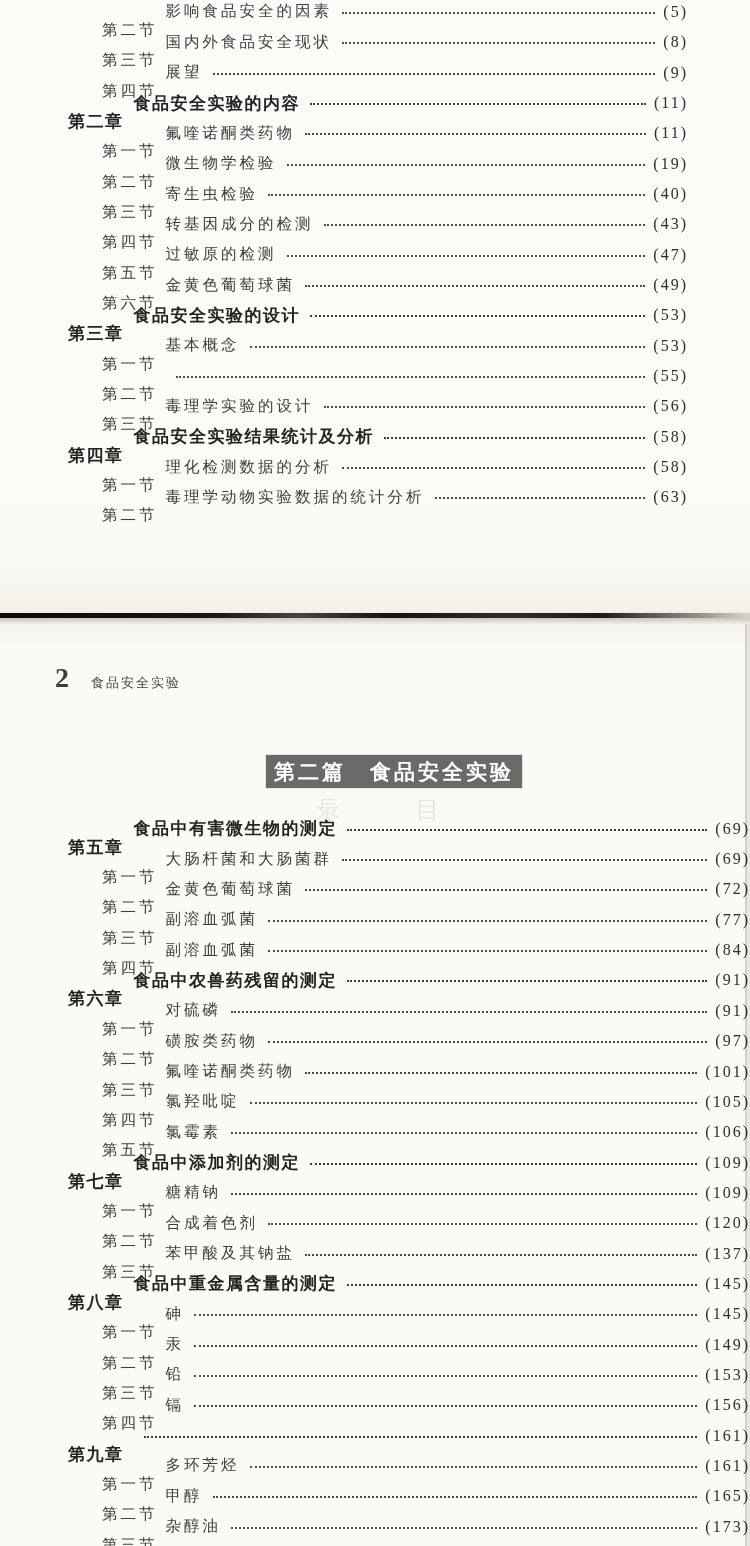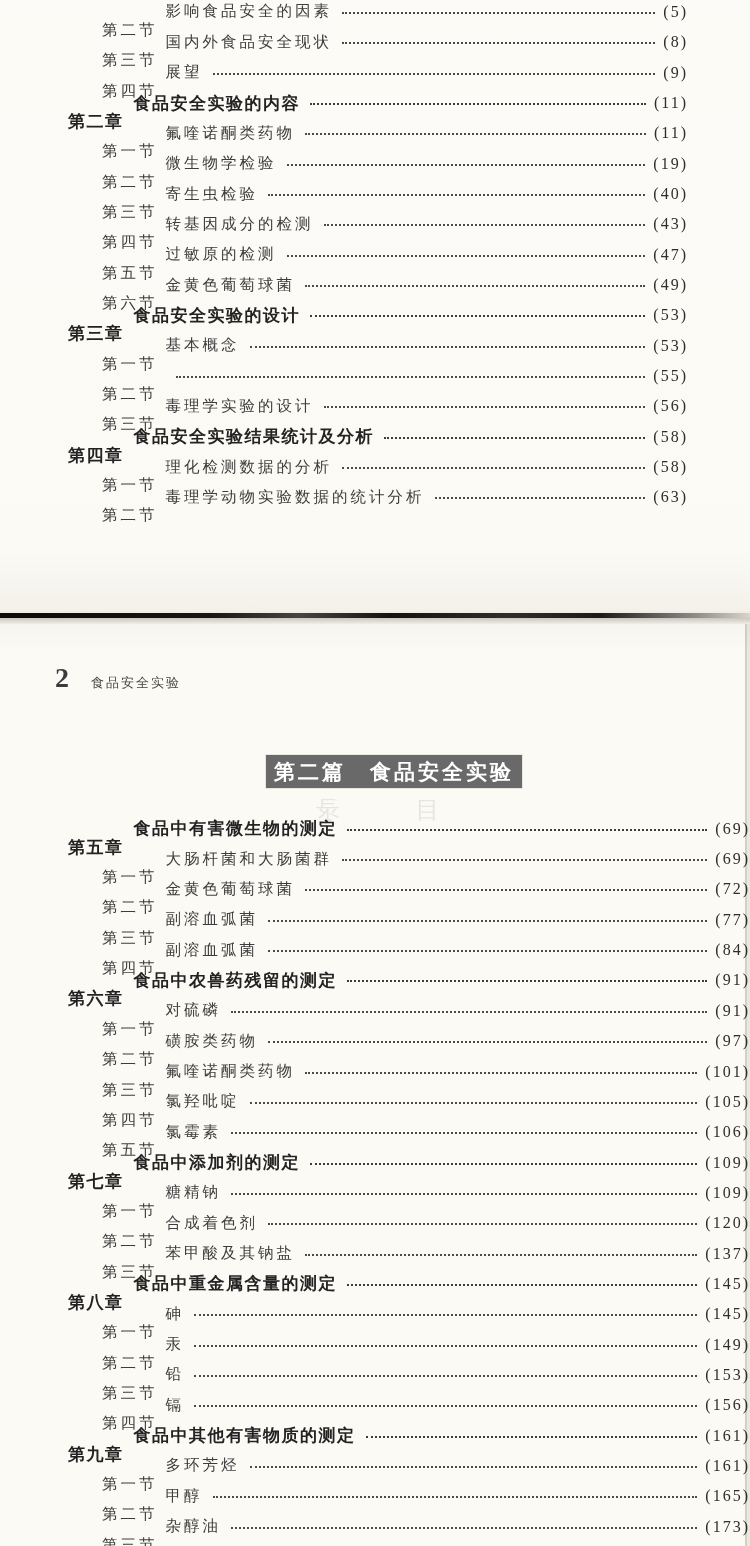--- a/index.html
+++ b/index.html
@@ -324,21 +324,20 @@
         <span class="pagenum">(153)</span>
       </div>
       <div class="row section">
         <span class="label">第四节</span>
         <span class="title">镉</span>
         <span class="dots"></span>
         <span class="pagenum">(156)</span>
       </div>
       <div class="row chapter">
         <span class="label">第九章</span>
-        <span class="title">食品中其他有害物质的测定</span>
         <span class="dots"></span>
         <span class="pagenum">(161)</span>
       </div>
       <div class="row section">
         <span class="label">第一节</span>
         <span class="title">多环芳烃</span>
         <span class="dots"></span>
         <span class="pagenum">(161)</span>
       </div>
       <div class="row section">

